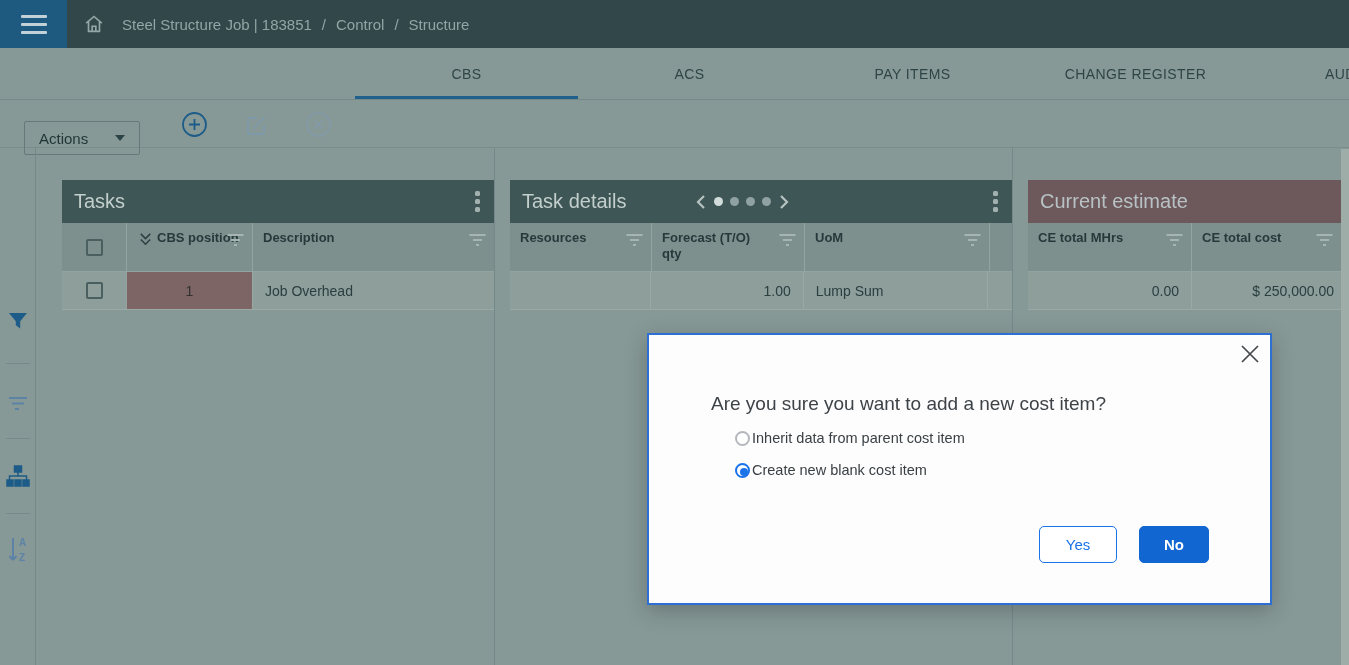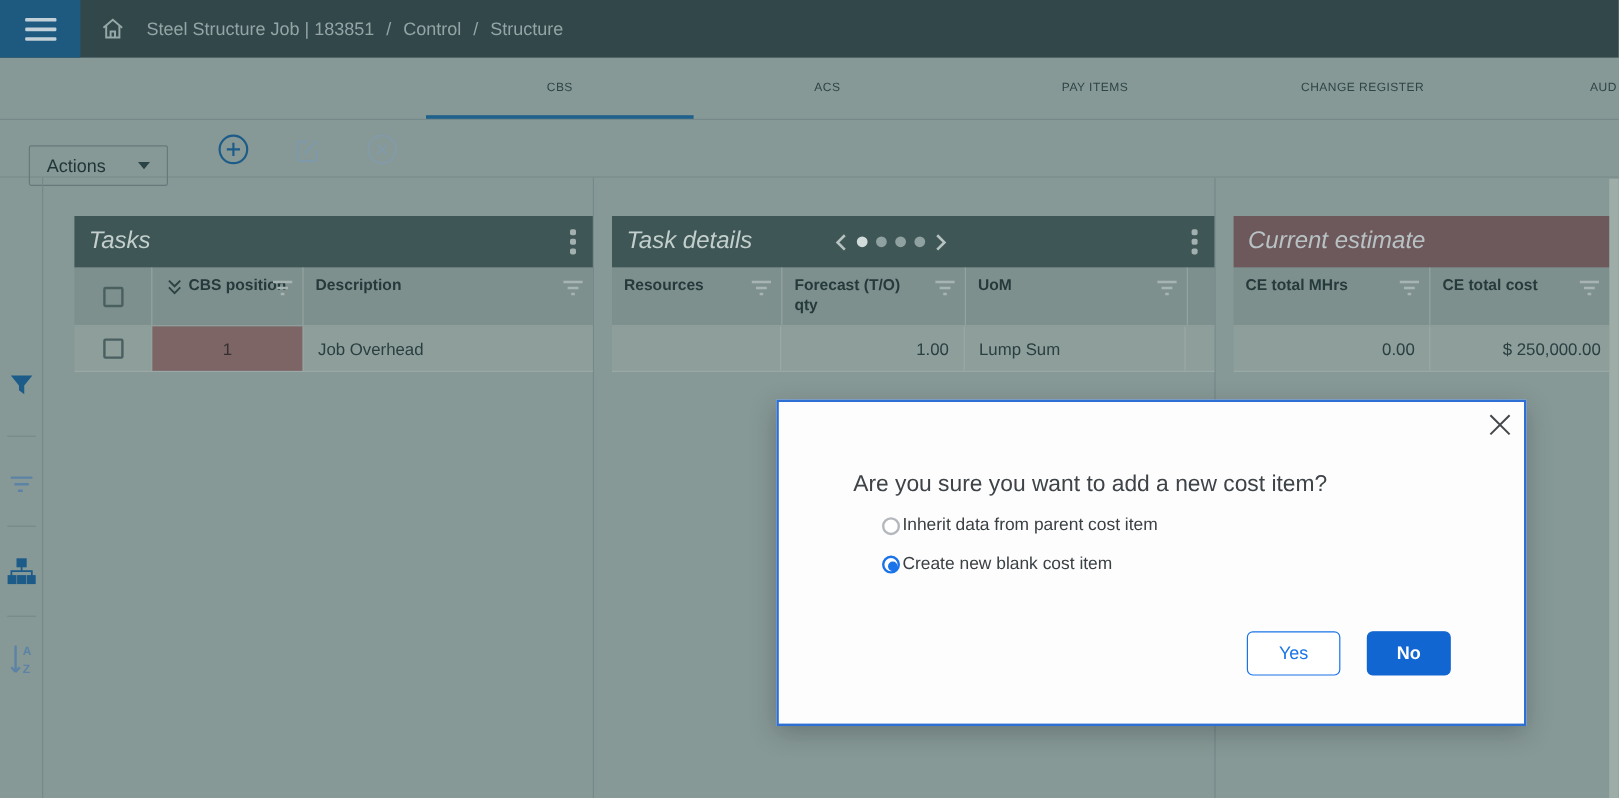--- a/index.html
+++ b/index.html
@@ -10,41 +10,41 @@
   
   .topbar { position:absolute; left:0; top:0; width:1349px; height:48px; background:#31474a; }
   .menu-box { position:absolute; left:0; top:0; width:67px; height:48px; background:#1e5a80; display:flex; align-items:center; justify-content:center; cursor:pointer; }
   .menu-box .bar { width:26px; height:3px; background:#c2d0d8; border-radius:1px; margin:2.5px 0; }
   .home-btn { position:absolute; left:77px; top:8px; width:34px; height:32px; display:flex; align-items:center; justify-content:center; }
   .breadcrumb { position:absolute; left:122px; top:0; height:48px; display:flex; align-items:center; gap:10px; color:#93a5a4; font-size:15px; }
   .breadcrumb .crumb { white-space:nowrap; }
 
   
   .tabrow { position:absolute; left:0; top:48px; width:1349px; height:52px; border-bottom:1px solid #75888a; }
-  .tab { position:absolute; top:0; height:52px; line-height:52px; text-align:center; font-size:10px; letter-spacing:.4px; color:#2e4547; cursor:pointer; }
+  .tab { position:absolute; top:0; height:52px; line-height:52px; text-align:center; font-size:14px; letter-spacing:.4px; color:#2e4547; cursor:pointer; }
   .tab.active::after { content:""; position:absolute; left:0; right:0; bottom:1px; height:3px; background:#1f608d; }
 
   
   .toolbar { position:absolute; left:0; top:101px; width:1349px; height:47px; border-bottom:1px solid #7b8d8b; }
   .actions-btn { position:absolute; left:24px; top:20px; width:116px; height:34px; border:1px solid #66797b; border-radius:2px; display:flex; align-items:center; padding:0 14px; color:#1f3537; font-size:15px; cursor:pointer; }
   .actions-btn .caret { margin-left:auto; width:0; height:0; border-left:5px solid transparent; border-right:5px solid transparent; border-top:6px solid #2c4345; }
   .tool-icon { position:absolute; top:10px; width:27px; height:27px; cursor:pointer; }
 
   
   .rail { position:absolute; left:0; top:148px; width:36px; height:517px; border-right:1px solid #768987; }
   .rail-icon { position:absolute; left:0; width:36px; display:flex; justify-content:center; cursor:pointer; }
   .rail-sep { position:absolute; left:6px; width:24px; height:1px; background:#77898a; }
 
   
   .vdivider { position:absolute; top:148px; bottom:0; width:1px; background:#76898a; }
   .scrollbar-track { position:absolute; left:1341px; top:149px; width:8px; height:516px; background:#9fada9; }
 
   
   .panel { position:absolute; top:180px; }
-  .panel-header { height:43px; display:flex; align-items:center; padding:0 12px; background:#3e5655;font-style:italic; }
+  .panel-header { height:43px; display:flex; align-items:center; padding:0 12px; background:#3e5655; }
   .panel-header.mauve { background:#6d585b; }
   .panel-title { color:#c3cfcd; font-size:20px; }
   .kebab { margin-left:auto; display:flex; flex-direction:column; gap:3px; cursor:pointer; padding:2px; }
   .kebab span { width:5px; height:5px; border-radius:1.5px; background:#a2b1af; }
   .pager { display:flex; align-items:center; gap:7px; margin-left:68px; }
   .pager .dot { width:9px; height:9px; border-radius:50%; background:#8fa1a0; cursor:pointer; }
   .pager .dot.on { background:#d2dcda; }
   .pager .chev { cursor:pointer; display:flex; }
 
   .colheader { display:flex; background:#7e908e; border-bottom:1px solid #93a3a0; height:49px; }

